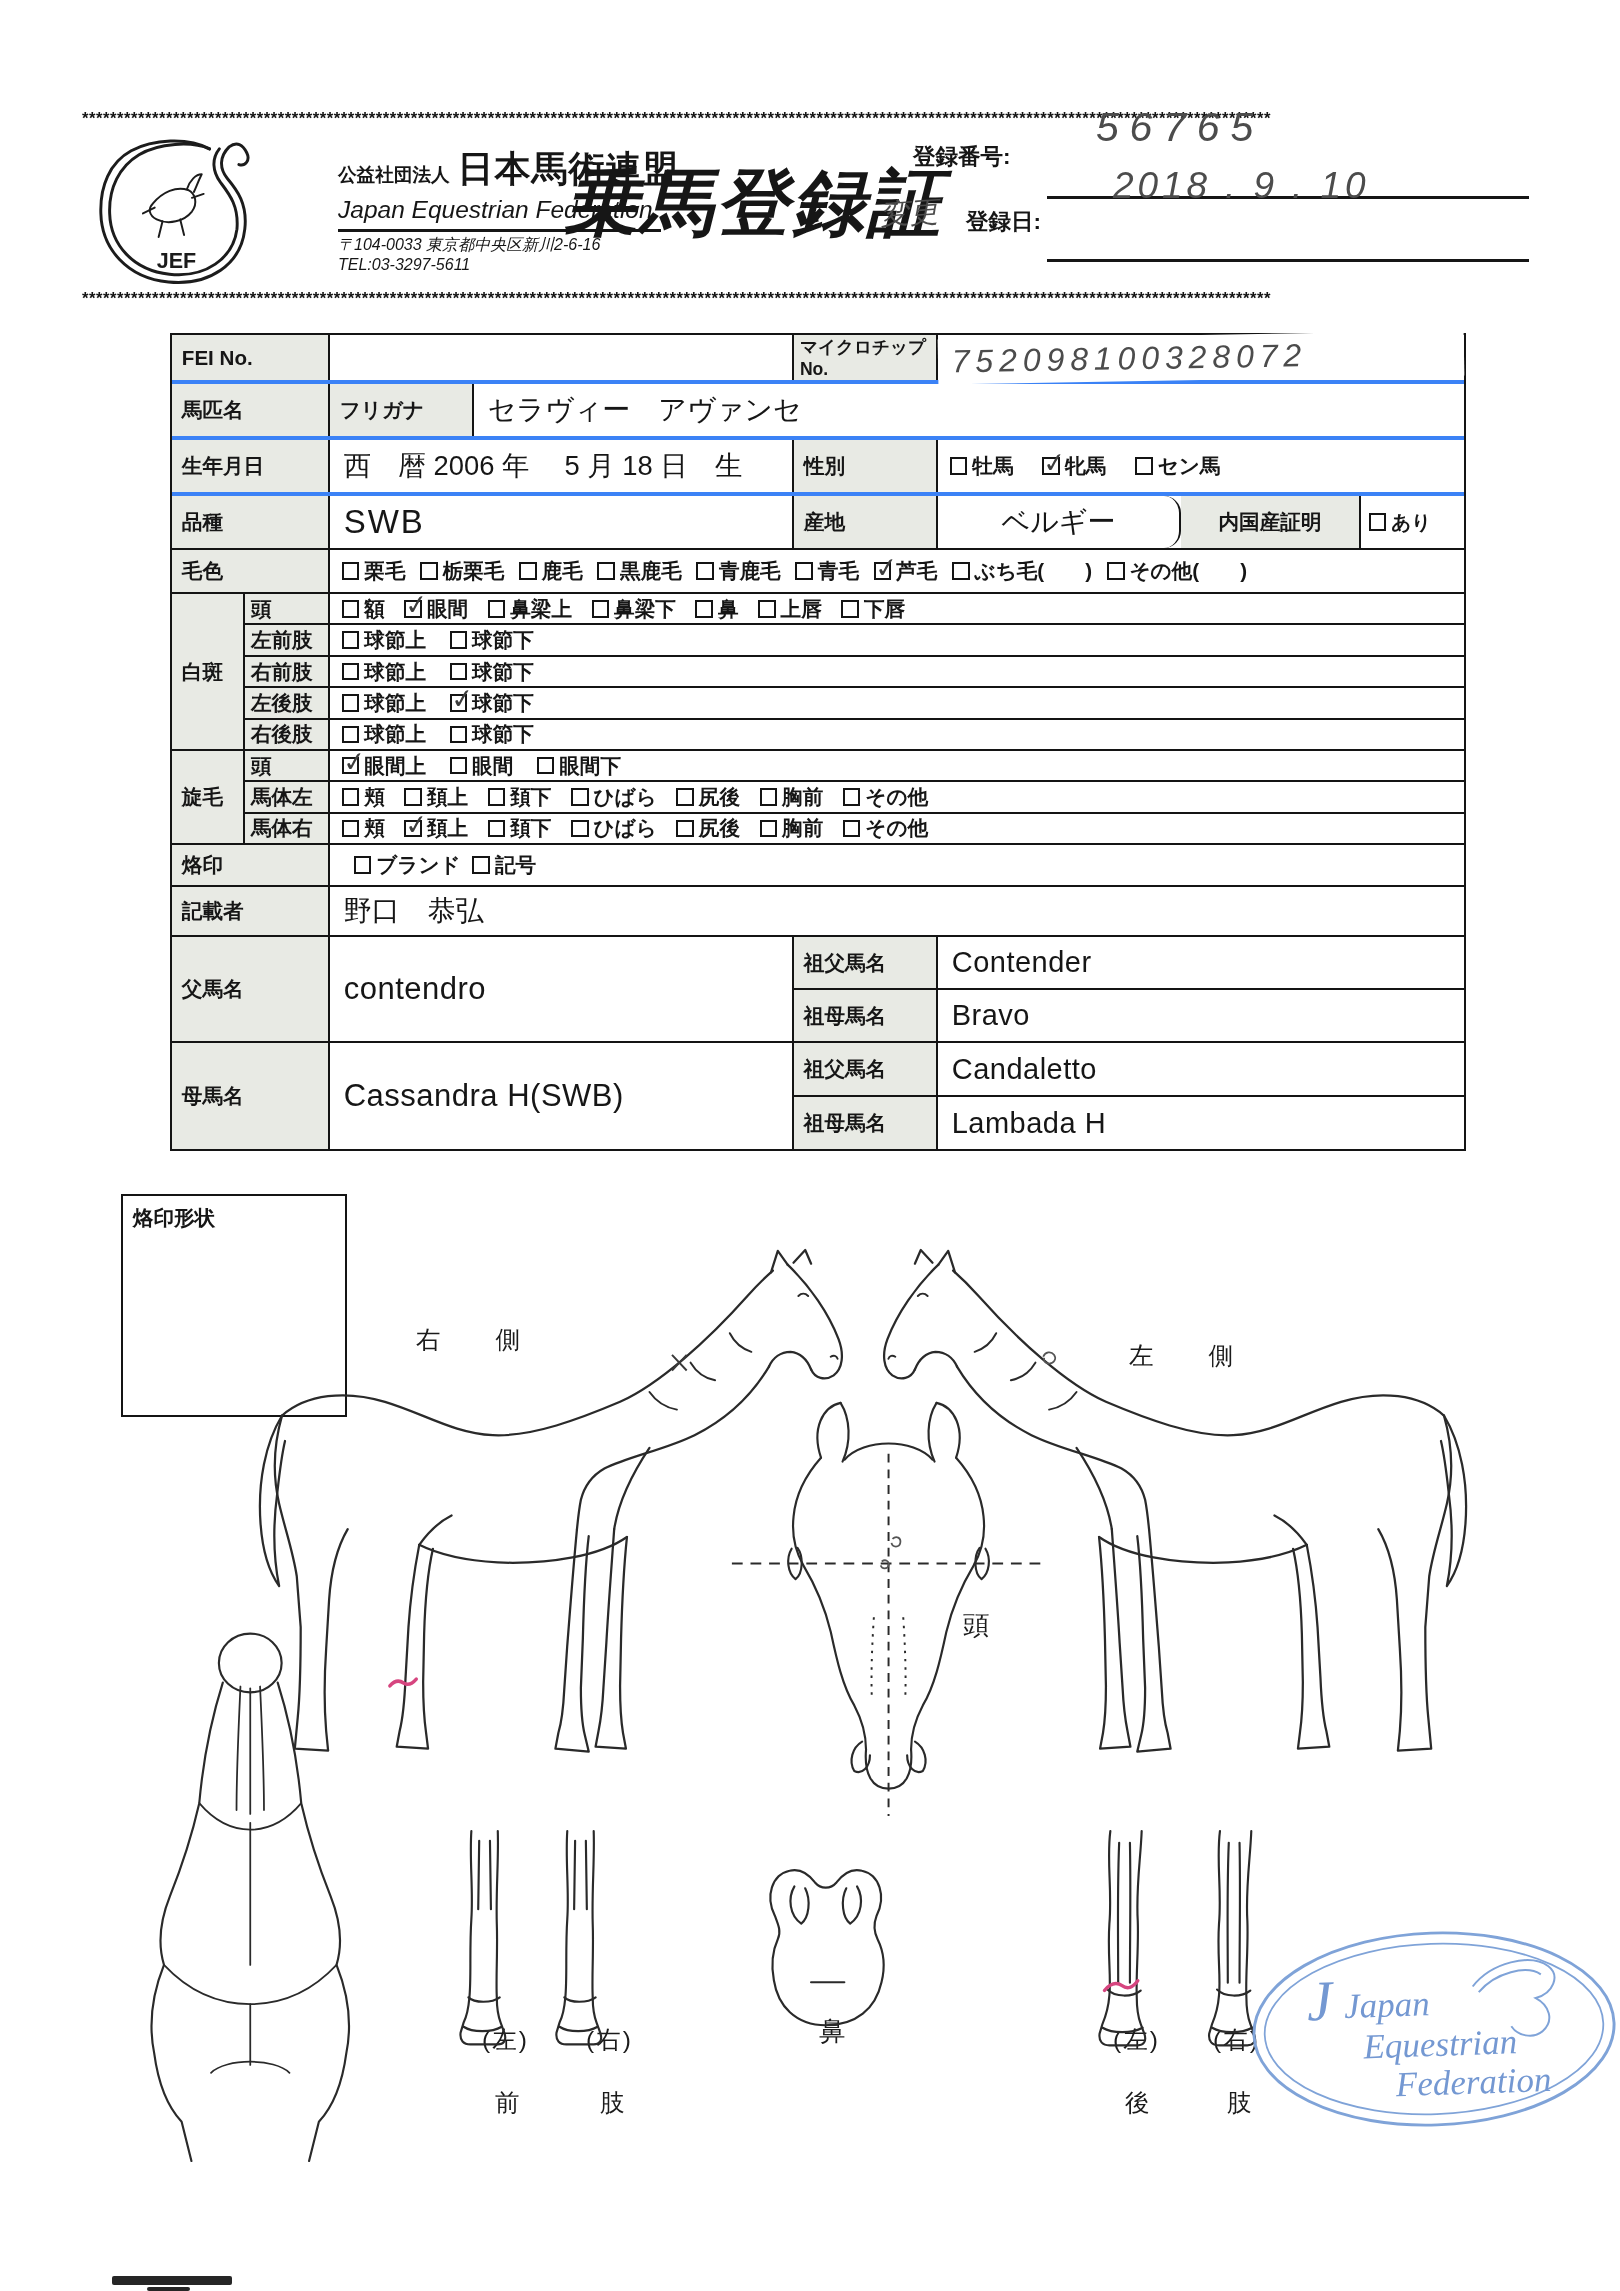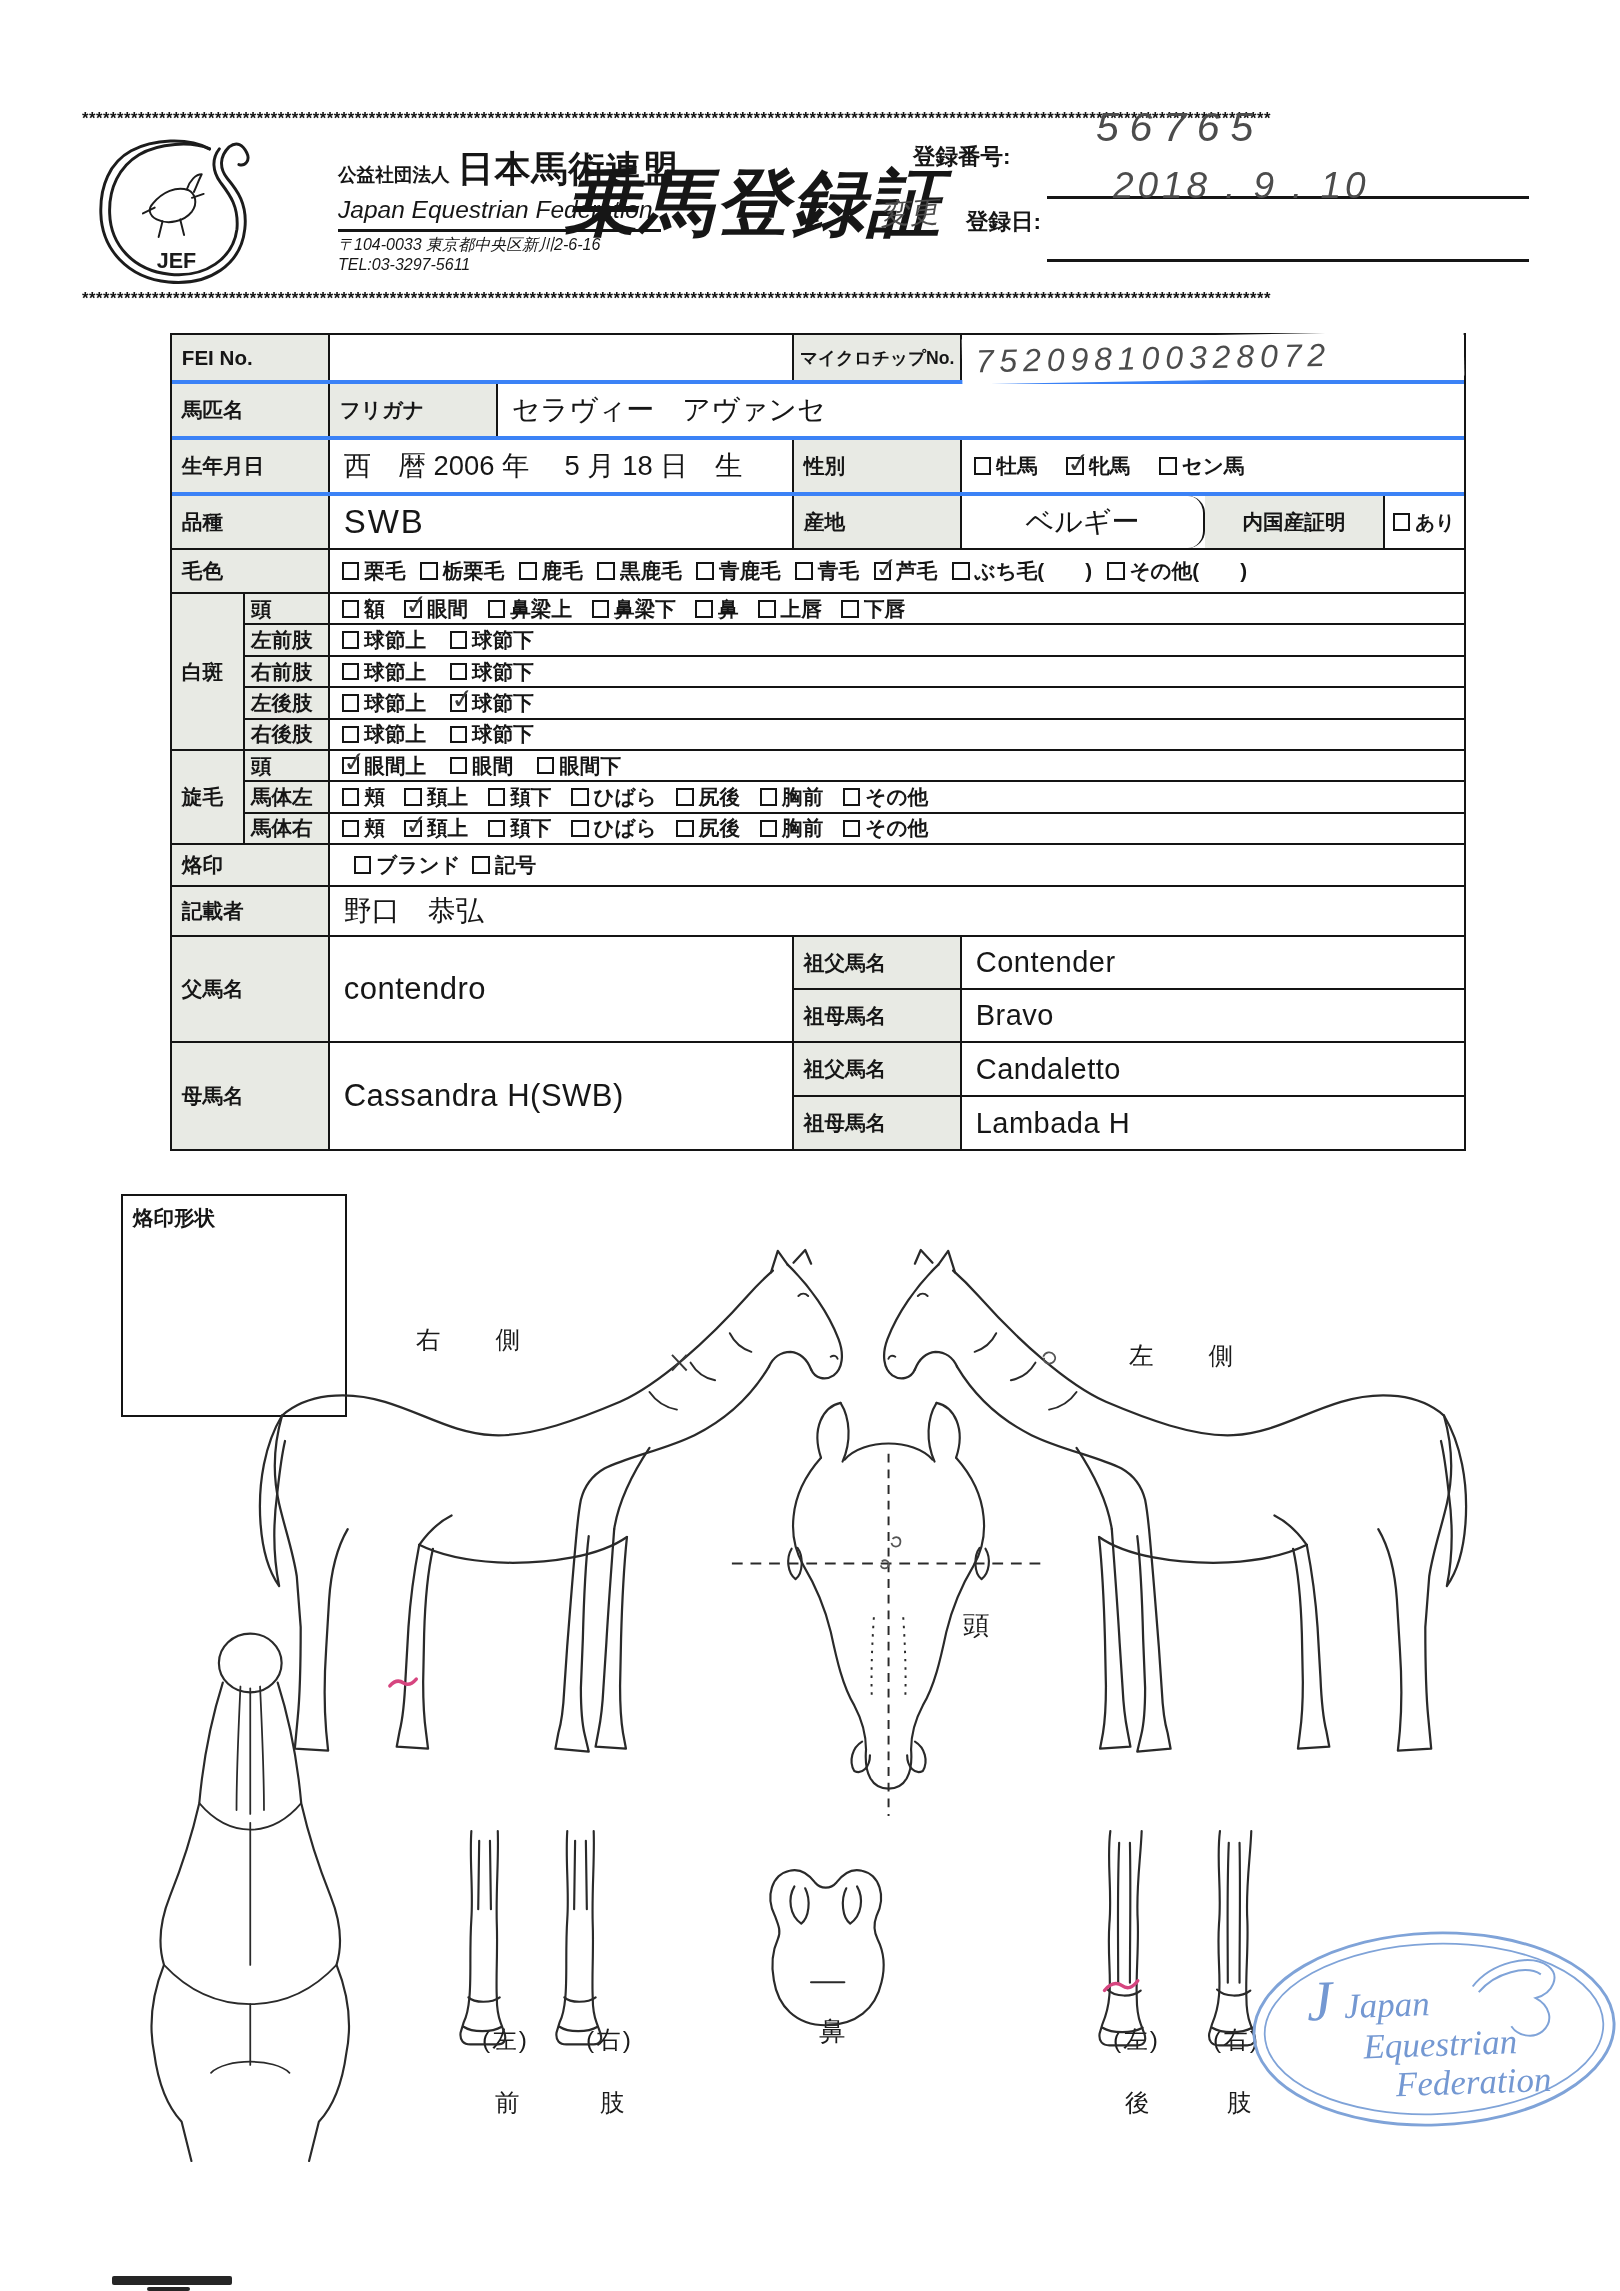--- a/index.html
+++ b/index.html
@@ -22,21 +22,21 @@
   
   .tbl{position:absolute;left:170px;top:333px;width:1296px;border:2.9px solid #141414;background:#fff;box-sizing:border-box;}
   .tbl *{box-sizing:border-box;}
   .tr{display:flex;width:100%;}
   .bt2{border-top:4px solid #3b82f6;}
   .bt3{border-top:2.9px solid #141414;}
   .cell{display:flex;align-items:center;overflow:hidden;}
   .lab{background:#e8eae4;border-right:2px solid #141414;font-weight:bold;font-size:20.6px;padding-left:9.8px;flex:none;}
   .val{background:#fff;padding-left:13.7px;flex:1 1 auto;}
   .wA{width:158px;} .wB{width:464px;border-right:2px solid #141414;flex:none;}
-  .wC{width:168px;} .wD{flex:1;}
+  .wC{width:144px;} .wD{flex:1;}
   .h46{height:45px;}.h57{height:56px;}.h33{height:44px;}.h160{height:157px;}
   .h96{height:94px;}.h43{height:42px;gap:12px;}.h51{height:50px;}.h108{height:106px;}.h110{height:108px;}
   .subcol{display:flex;flex-direction:column;flex:1;}
   .subrow{display:flex;flex:1;}
   .subrow + .subrow{border-top:2px solid #141414;}
   .grp{width:73px;justify-content:flex-start;}
   .sub{width:85px;padding-left:5.9px;}
   .opts{flex:1;display:flex;align-items:center;padding-left:11.8px;gap:19.6px;font-weight:bold;font-size:20.6px;white-space:nowrap;}
   .opt{display:inline-flex;align-items:center;position:relative;}
   .cb{width:17.6px;height:17.6px;border:2.5px solid #141414;display:inline-block;margin-right:4.9px;position:relative;background:#fff;flex:none;}

